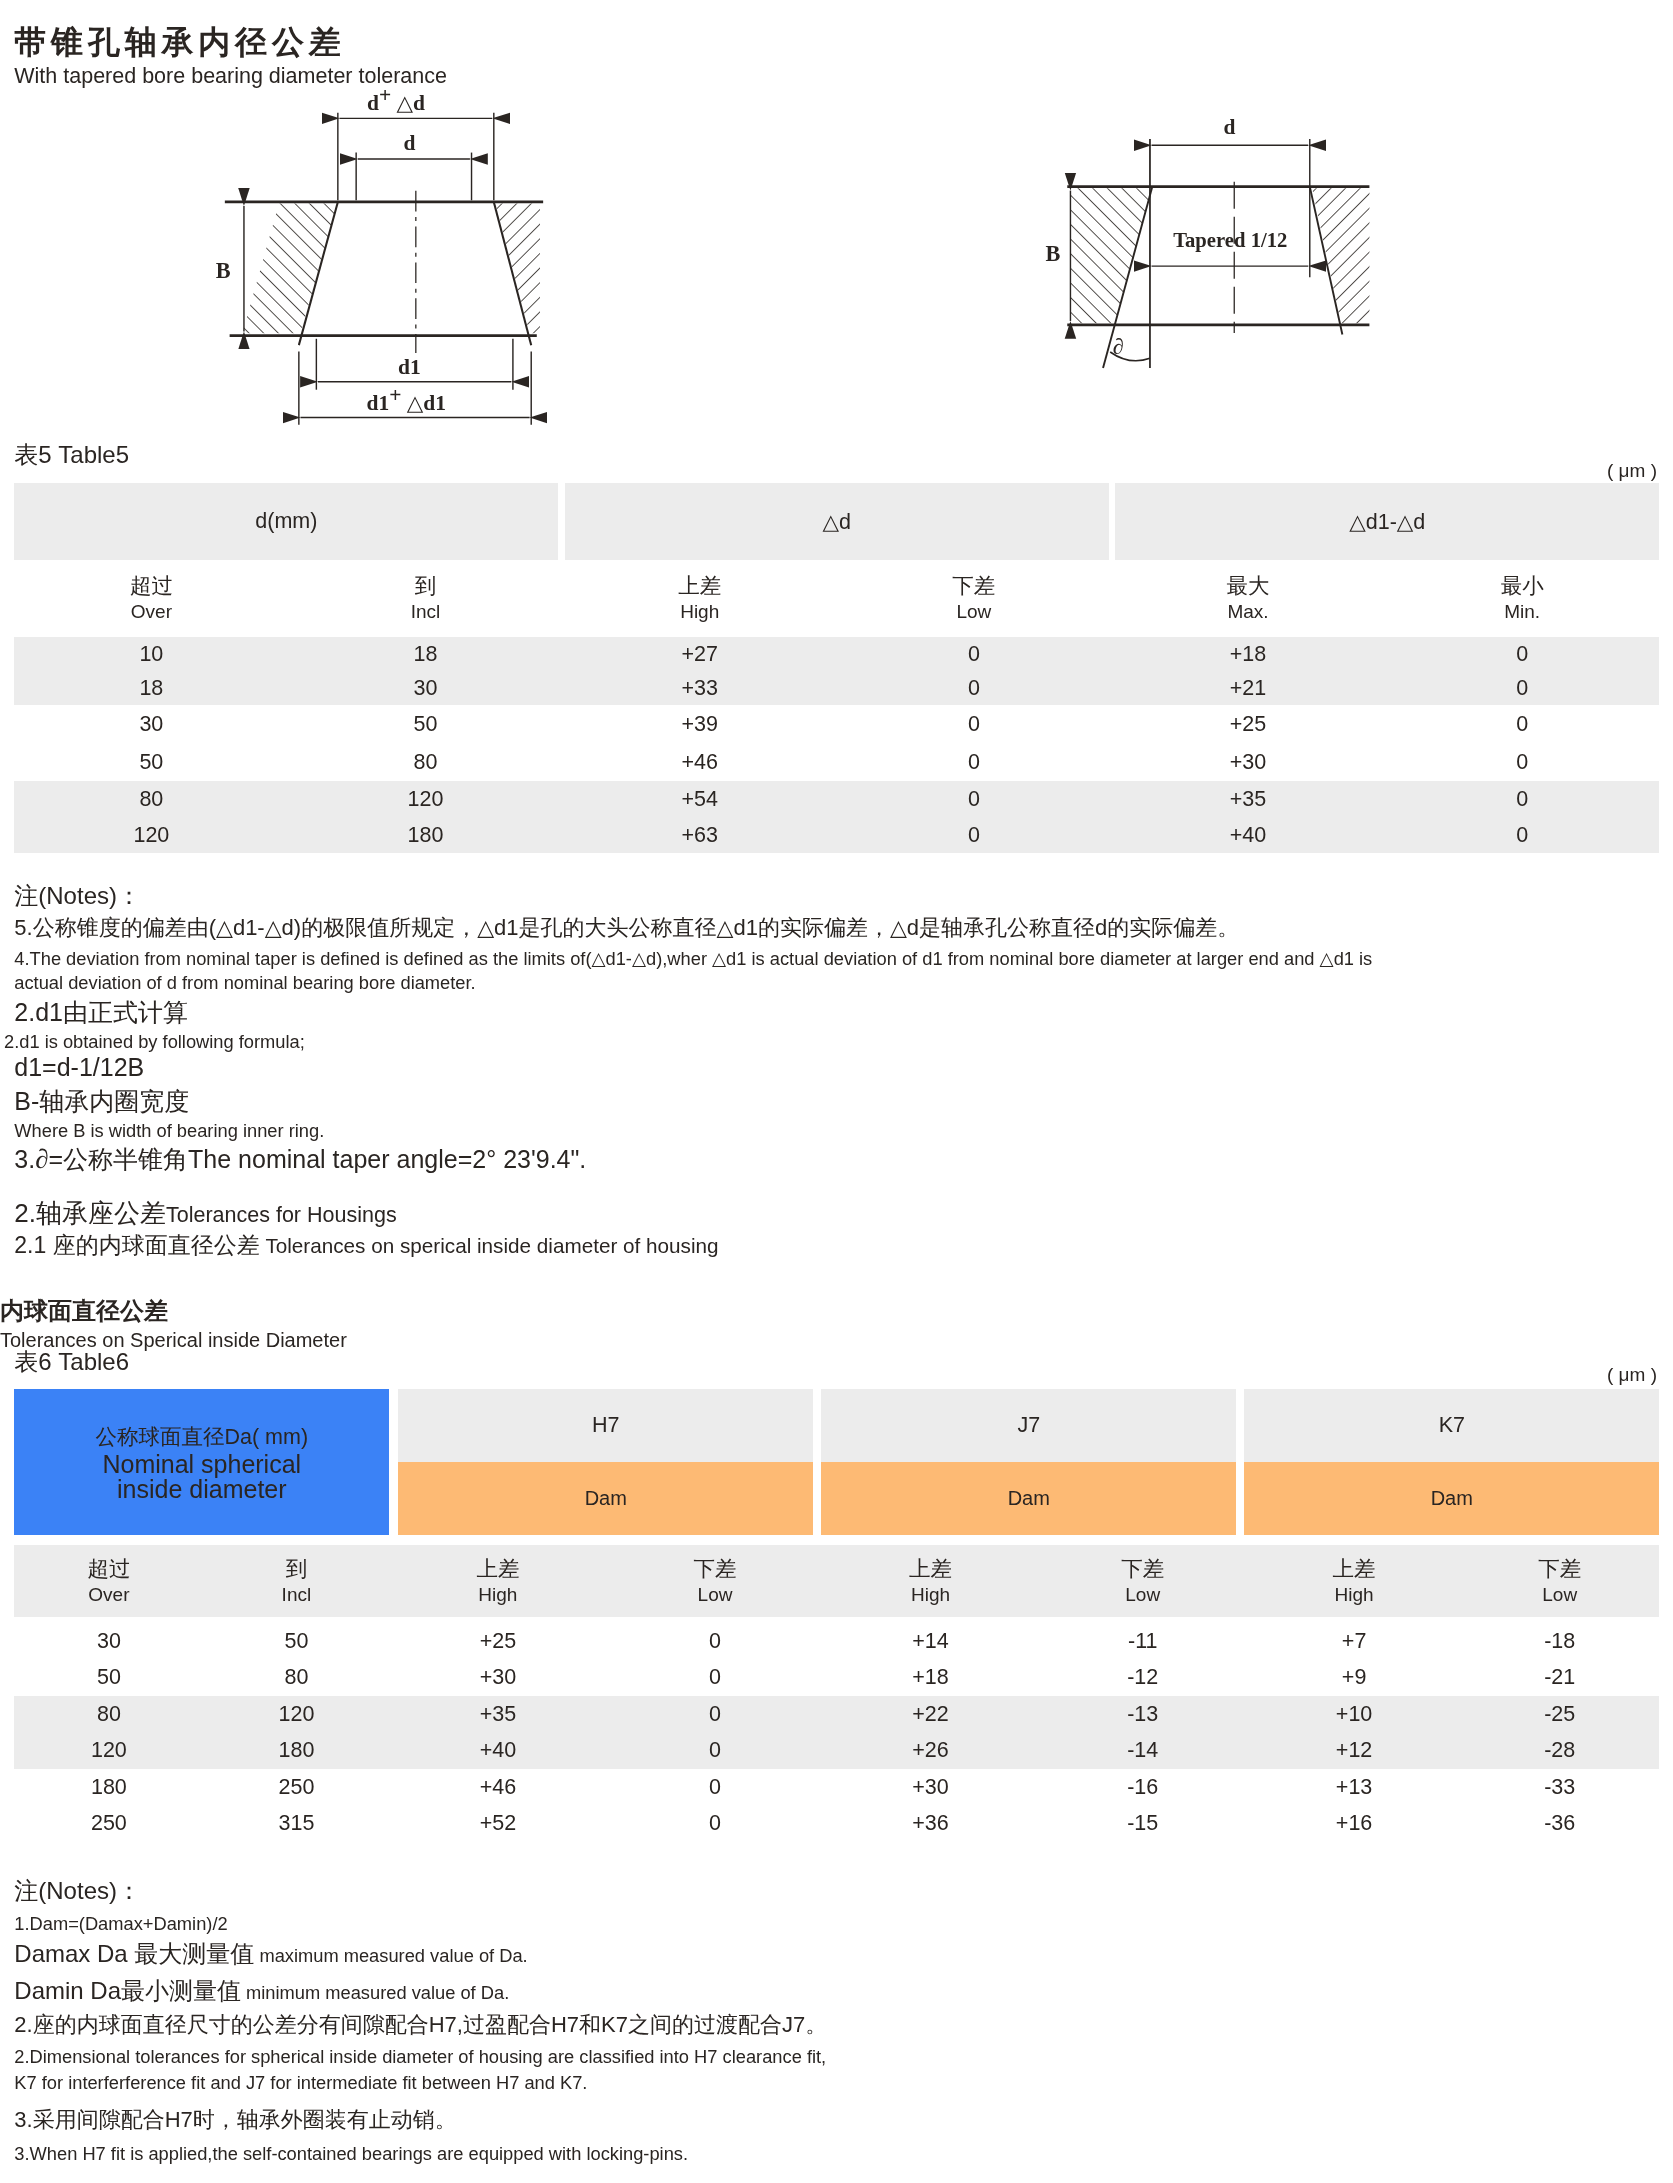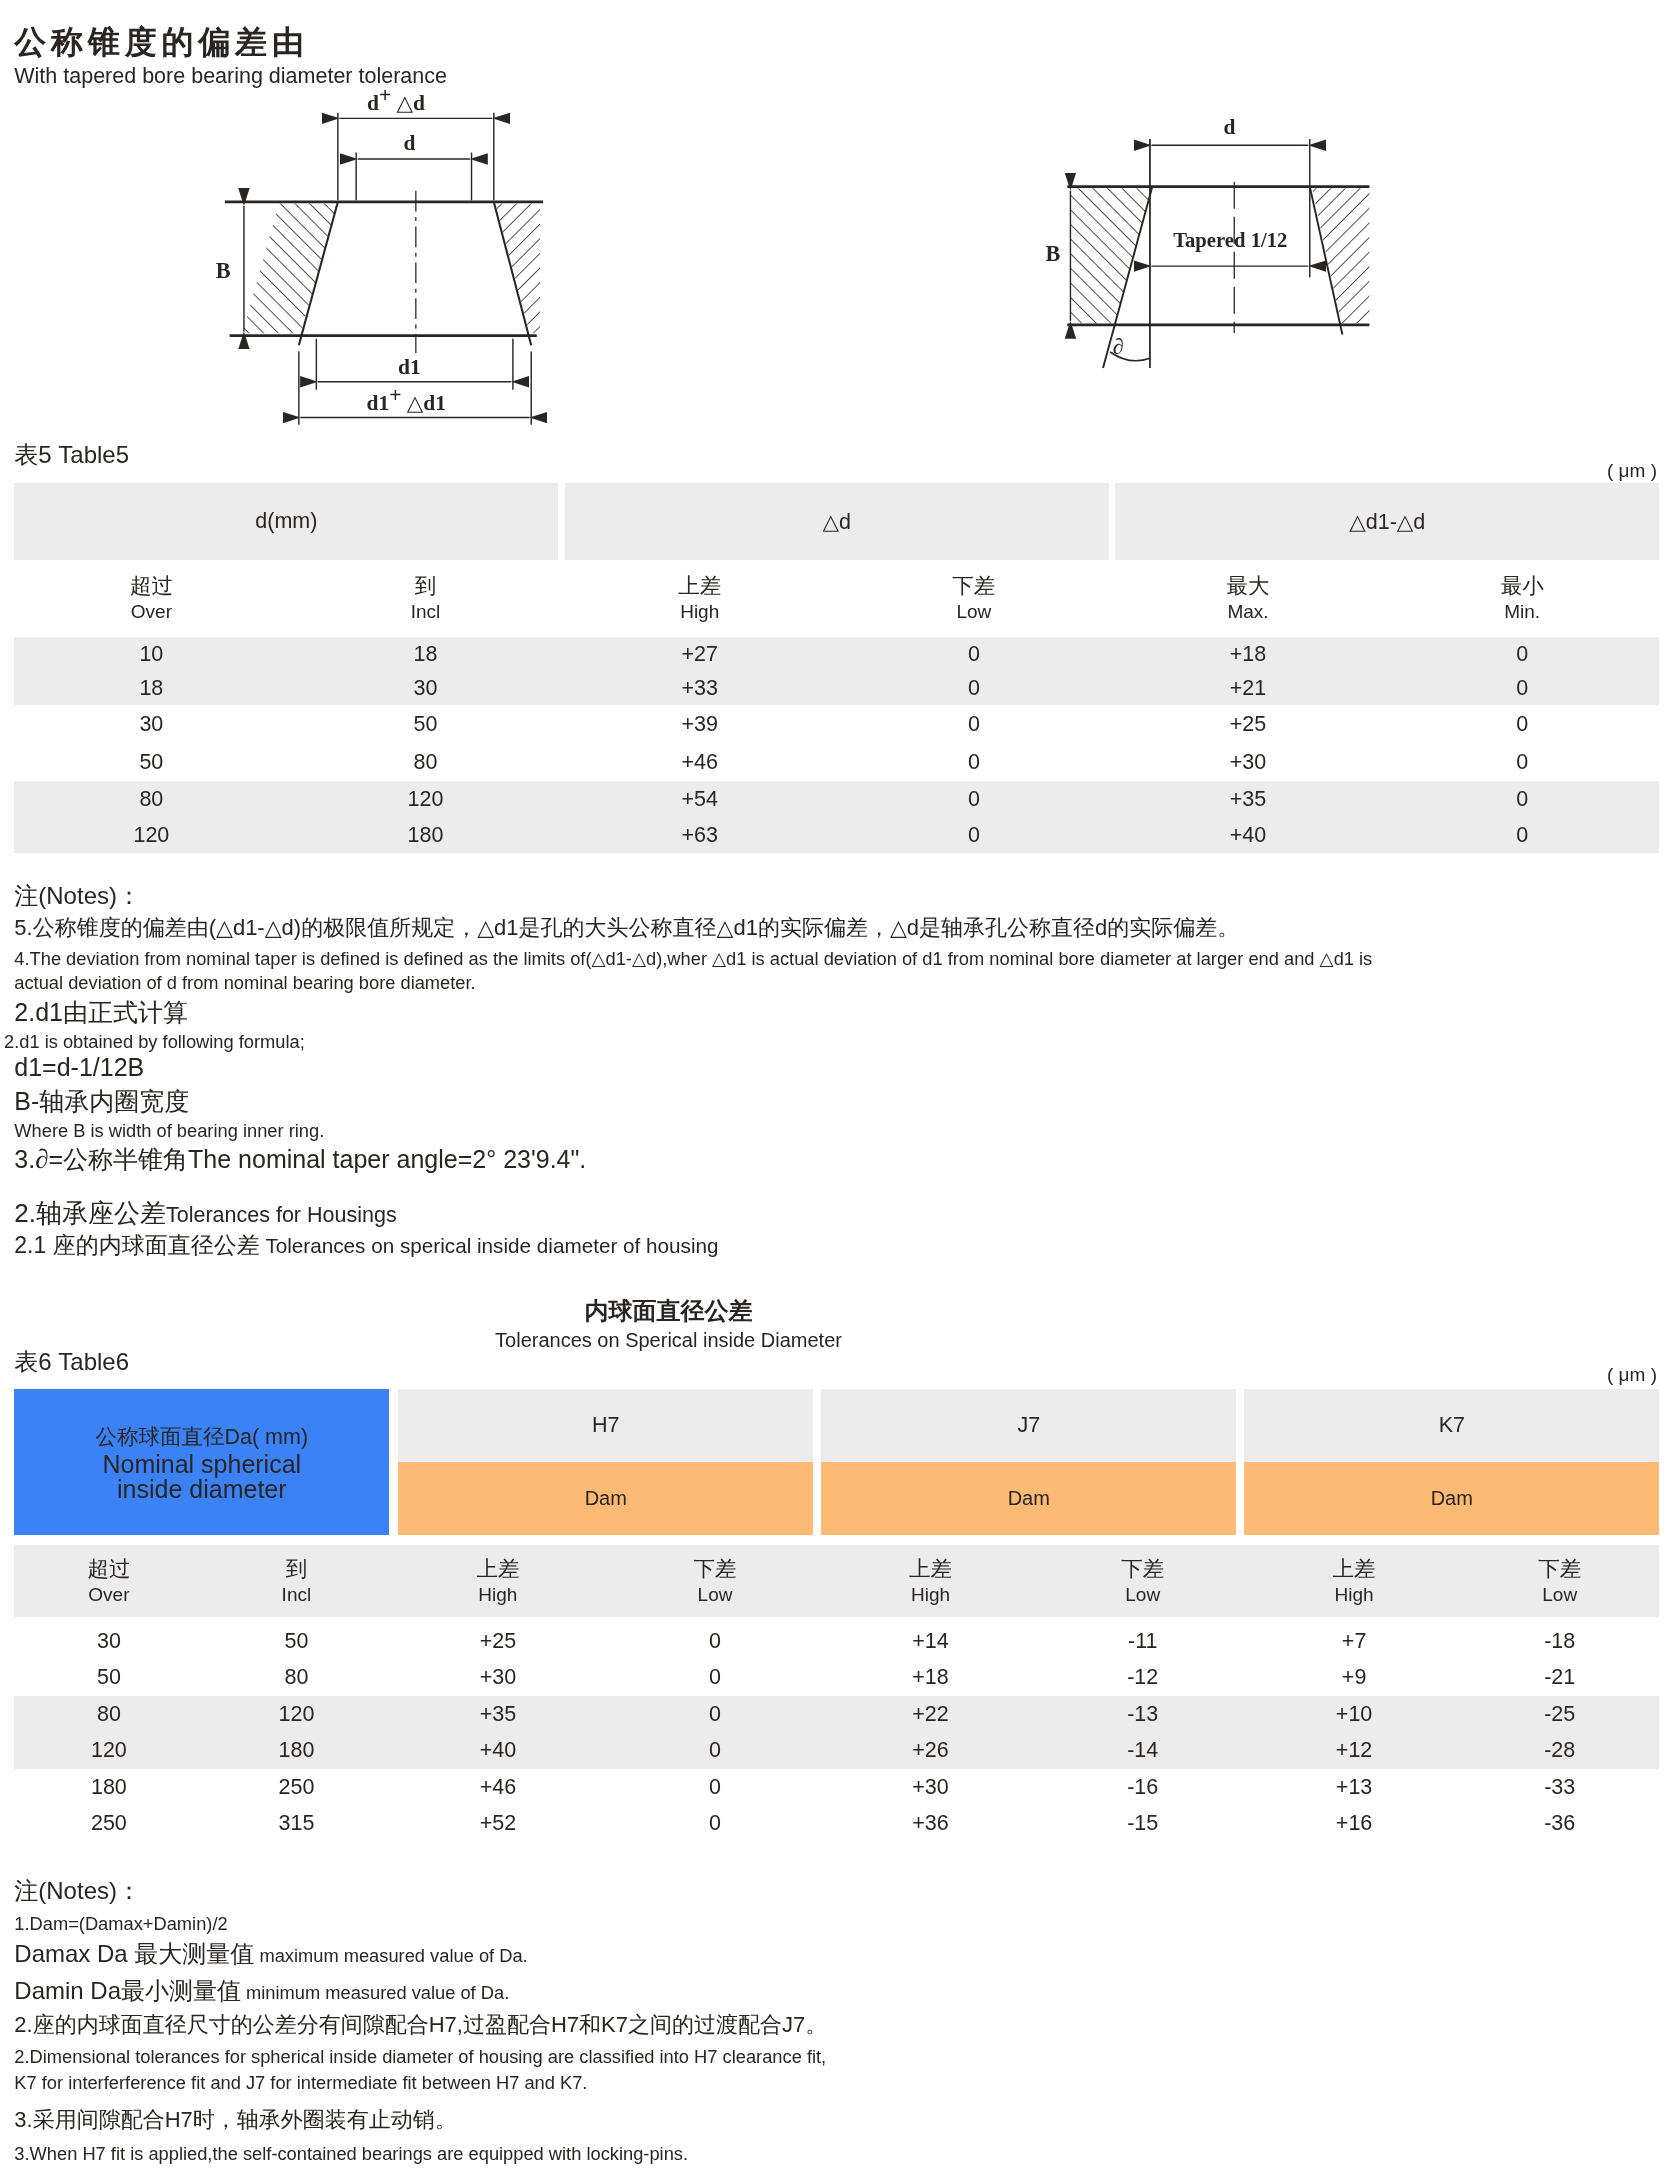--- a/index.html
+++ b/index.html
@@ -4,21 +4,21 @@
 <style>
   html,body{margin:0;padding:0;background:#ffffff;}
   #page{position:relative;width:1673px;height:2183px;background:#ffffff;overflow:hidden;
         font-family:"Liberation Sans","DejaVu Sans",sans-serif;color:#2a2522;}
   .t{position:absolute;white-space:nowrap;}
   .title{font-size:32px;font-weight:bold;letter-spacing:4.8px;}
   .subtitle{font-size:21.5px;}
   .tlabel{font-size:24px;}
   .unitlab{font-size:19px;}
   .right{right:16px;text-align:right;}
-  .centerline-text{left:0;width:1337px;text-align:center;}
+  .centerline-text{left:0;width:1337px;text-align:left;}
   .bold{font-weight:bold;}
   .cn33{font-size:26px;}
   .en27{font-size:21.5px;}
   .cn29{font-size:23px;}
   .en26{font-size:20.7px;}
   .cn30{font-size:24px;}
   .en23{font-size:18.3px;}
   .n-head{font-size:24px;}
   .n-cn{font-size:22px;}
   .n-en{font-size:18.3px;}
@@ -45,21 +45,21 @@
   .t6fits{position:absolute;left:384px;top:0;width:1261px;height:73px;display:flex;gap:8px;}
   .t6dam{position:absolute;left:384px;top:73px;width:1261px;height:73px;display:flex;gap:8px;}
   .dcell{flex:1;display:flex;align-items:center;justify-content:center;font-size:20px;background:#fdba74;}
   svg text{font-family:"Liberation Serif","DejaVu Serif",serif;font-weight:bold;fill:#2a2522;}
 </style>
 </head>
 <body>
 
 <div id="page">
 
-  <div class="t title" style="left:14.3px;top:20.7px;">公称锥度的偏差由</div>
+  <div class="t title" style="left:14.3px;top:20.7px;">带锥孔轴承内径公差</div>
   <div class="t subtitle" style="left:14.3px;top:64px;">With tapered bore bearing diameter tolerance</div>
 
   <svg style="position:absolute;left:193px;top:73px;" width="382" height="374" viewBox="0 0 480 470">
     <defs>
       <marker id="ar" viewBox="0 0 12 8" markerWidth="13" markerHeight="9" refX="0.5" refY="4" orient="auto-start-reverse">
         <path d="M0.5,4 L12,0.3 L12,7.7 Z" fill="#2a2522"></path>
       </marker>
       <pattern id="hA" width="13" height="13" patternUnits="userSpaceOnUse" patternTransform="rotate(45)">
         <line x1="0" y1="0" x2="0" y2="13" stroke="#2a2522" stroke-width="2"></line>
       </pattern>

